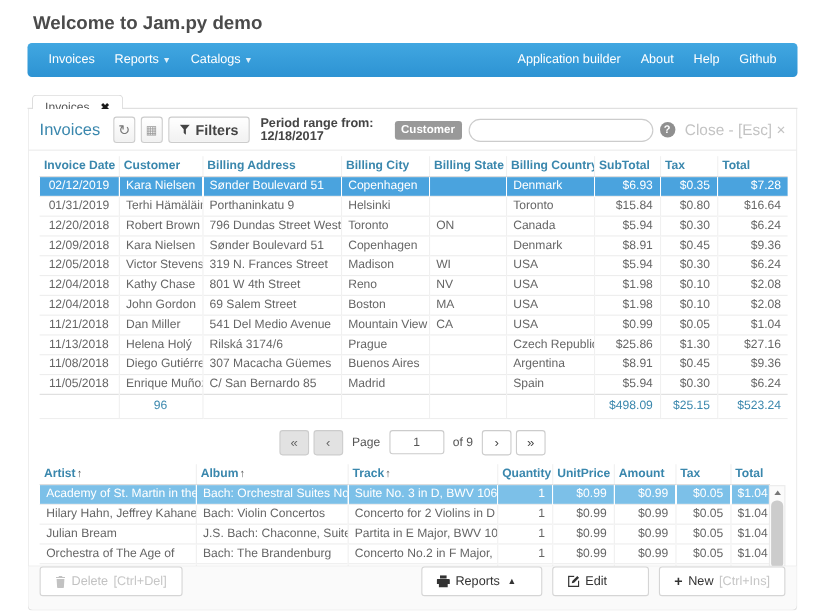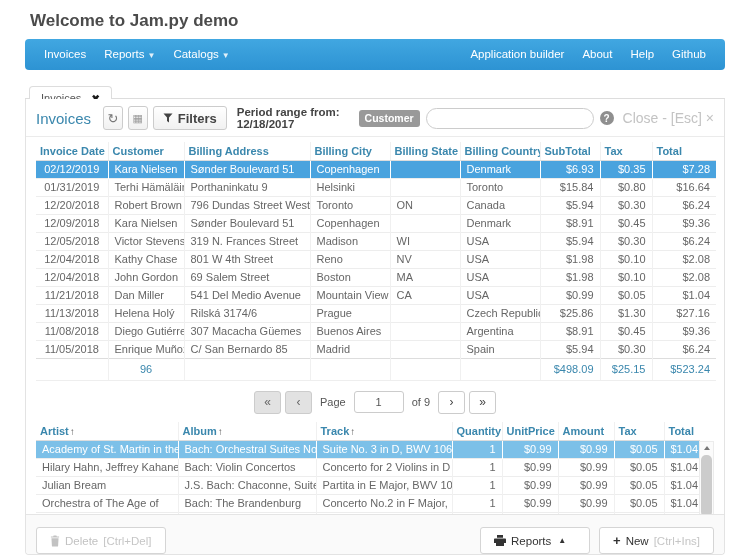--- a/index.html
+++ b/index.html
@@ -77,21 +77,21 @@
   .sb-up { top: 0; } .sb-down { bottom: 0; }
   .tri-up { width: 0; height: 0; border-left: 3px solid transparent; border-right: 3px solid transparent;
     border-bottom: 4px solid #777; }
   .tri-down { width: 0; height: 0; border-left: 3px solid transparent; border-right: 3px solid transparent;
     border-top: 4px solid #777; }
   .sb-thumb { position: absolute; left: 1px; top: 13px; width: 11px; height: 62px;
     background: #ccc; border-radius: 5px; cursor: grab; }
 
   .panel-footer { position: absolute; left: 0; right: 0; bottom: 0; height: 40px;
     background: #fafafa; border-top: 1px solid #e5e5e5; border-radius: 0 0 4px 4px;
-    display: flex; justify-content: space-between; align-items: flex-end; padding: 0 10px; }
+    display: flex; justify-content: space-between; align-items: flex-start; padding: 0 10px; }
   .footer-btn { height: 27px; border: 1px solid #d5d5d5; background: #fff; border-radius: 3px;
     font-size: 11.5px; color: #333; display: inline-flex; align-items: center; gap: 5px;
     padding: 0 13px; cursor: pointer; }
   .footer-btn.disabled { color: #c2c2c2; cursor: default; }
   .footer-group { display: flex; gap: 9px; }
   .shortcut { color: #c6c6c6; }
   .caret-up { font-size: 8px; color: #333; margin-left: 2px; }
   .plus-glyph { font-weight: bold; font-size: 13px; }
 </style>
 </head>
@@ -425,20 +425,27 @@
       <span class="shortcut">[Ctrl+Del]</span>
     </span>
     <span class="footer-group">
       <span class="footer-btn" style="min-width:110px">
         <svg width="12" height="11" viewBox="0 0 12 11">
             <path fill="#333" d="M3 0h6v2.8H3V0zM1 3.4h10c.6 0 1 .4 1 1V8h-2v3H2V8H0V4.4c0-.6.4-1 1-1zM3 7.6h6v2.3H3V7.6z"></path>
           </svg>
         <span>Reports</span>
         <span class="caret-up">▲</span>
       </span>
+      <span class="footer-btn" style="min-width:88px">
+        <svg width="11" height="11" viewBox="0 0 11 11">
+            <path fill="none" stroke="#333" stroke-width="1.1" d="M6 1H1v9h9V5"></path>
+            <path fill="#333" d="M3.8 7.2l.5-2.1L8.8.6 10.4 2.2 5.9 6.7l-2.1.5z"></path>
+          </svg>
+        <span>Edit</span>
+      </span>
       <span class="footer-btn" style="min-width:108px">
         <span class="plus-glyph">+</span>
         <span>New</span>
         <span class="shortcut">[Ctrl+Ins]</span>
       </span>
     </span>
   </div>
 
 </div>
 

